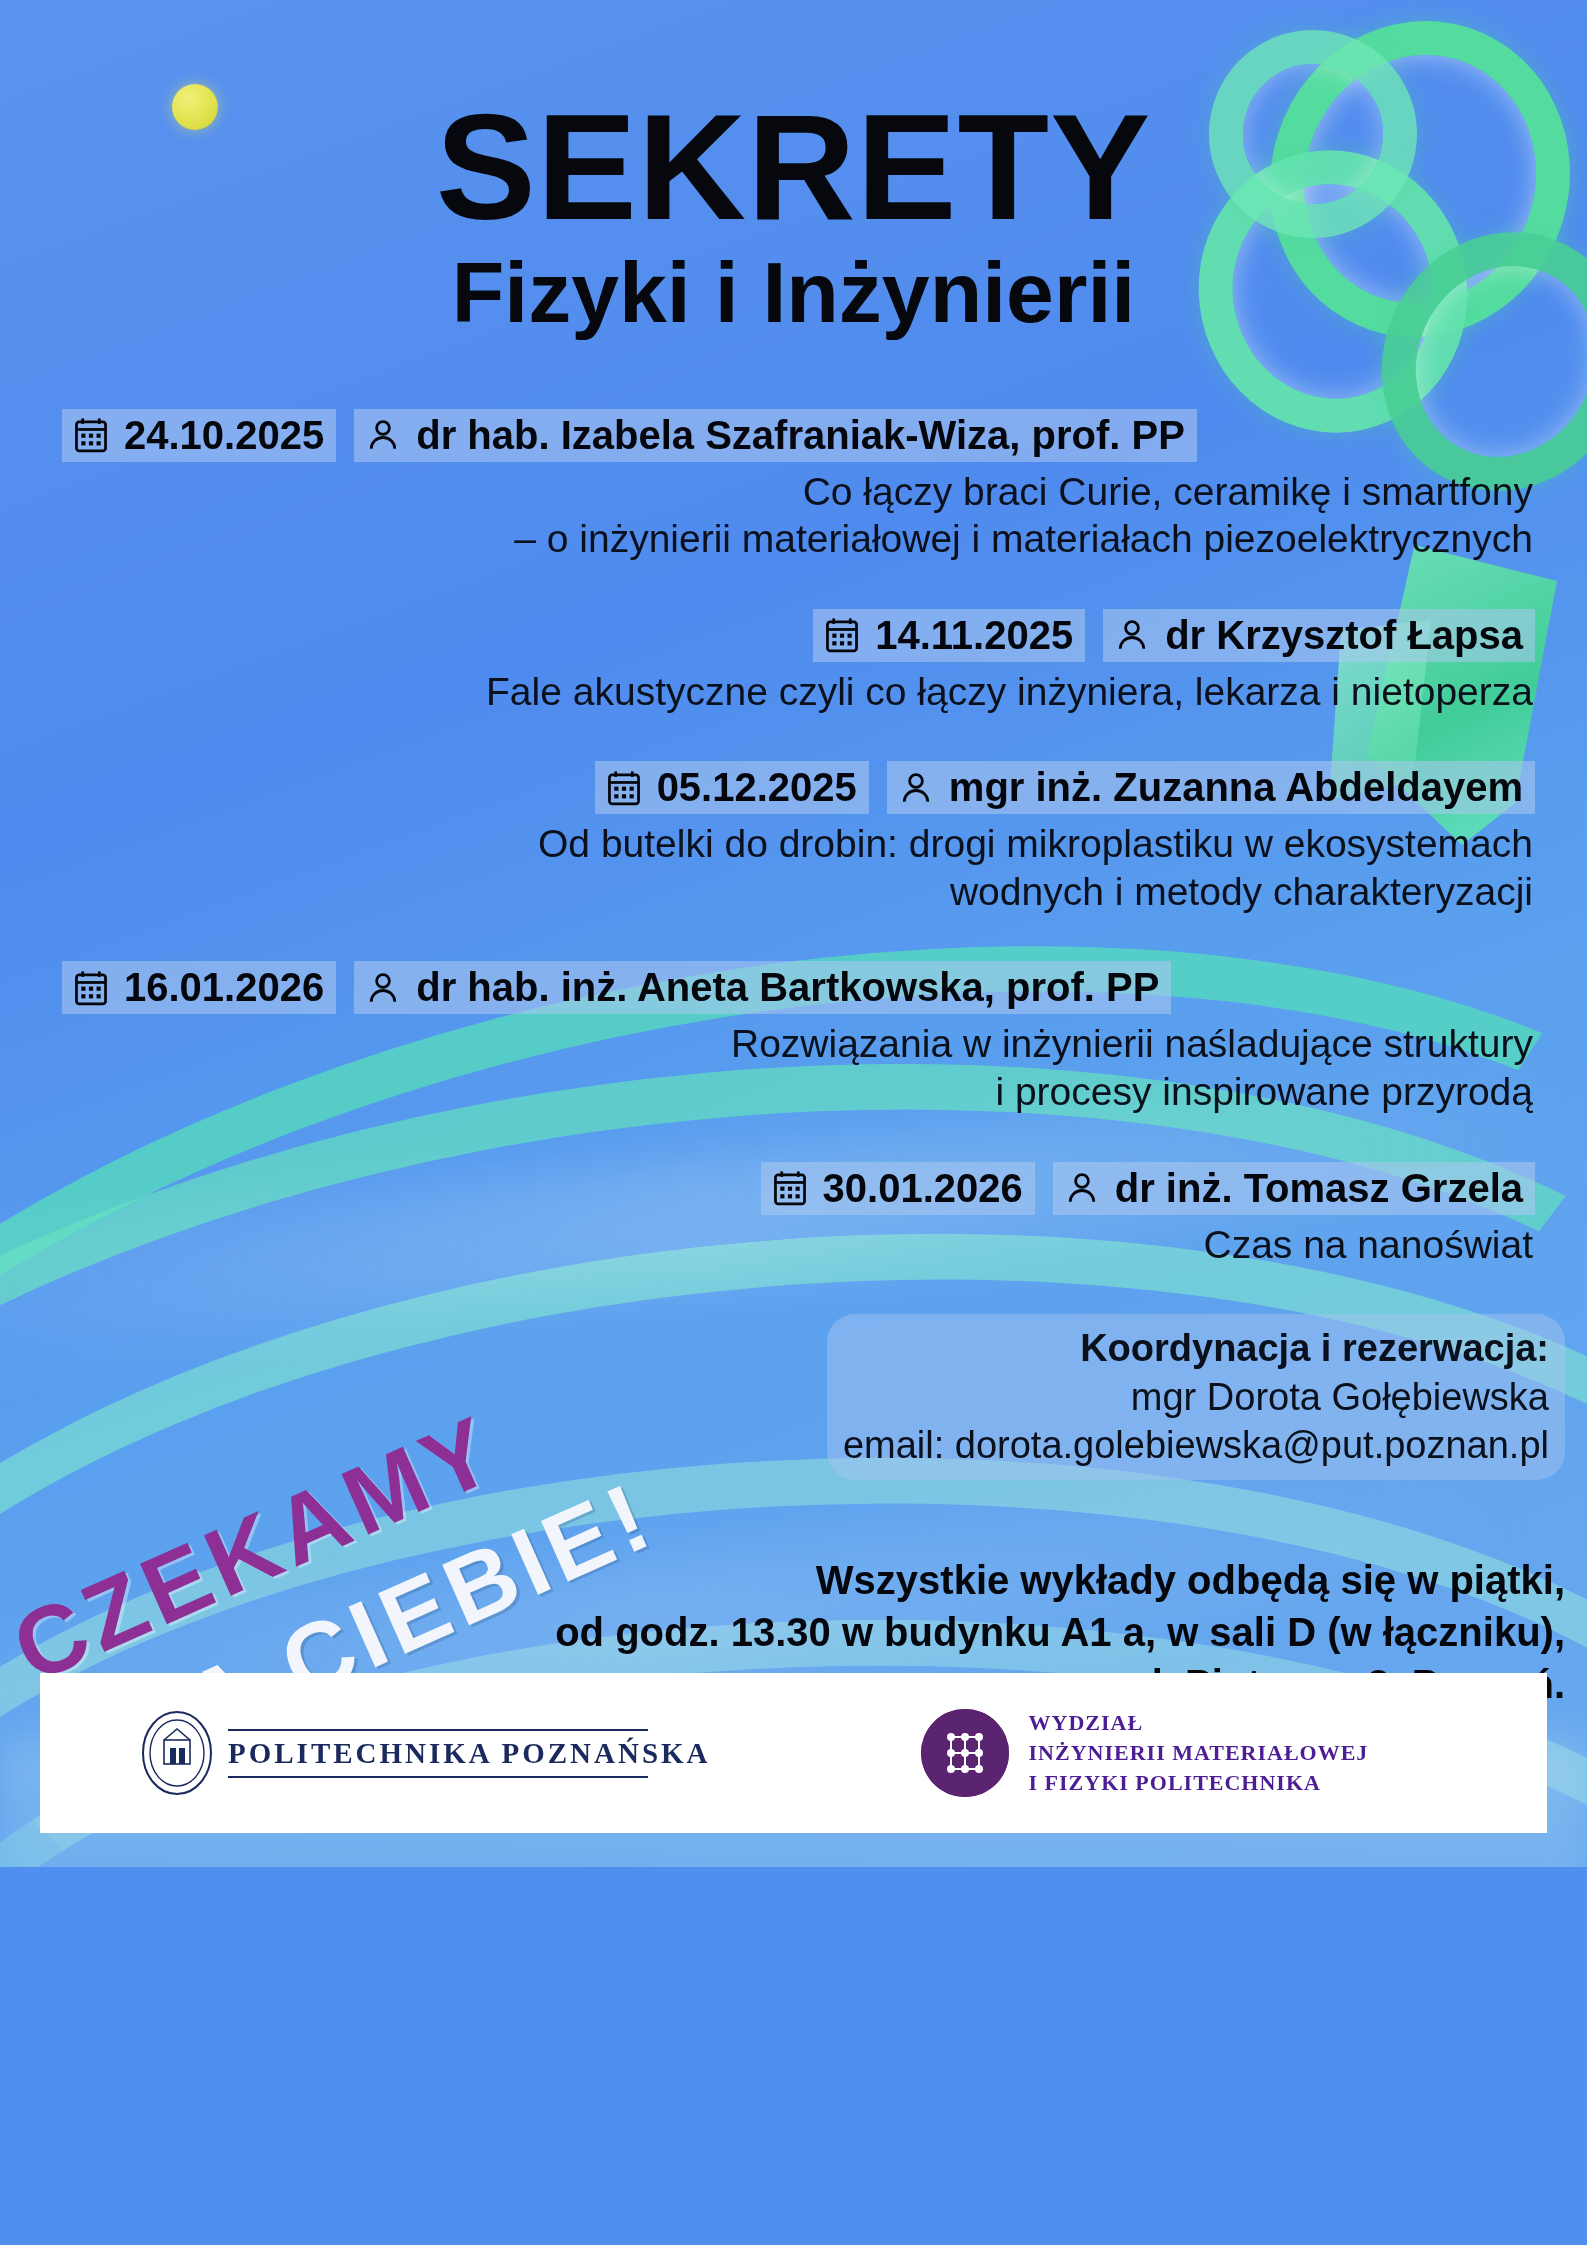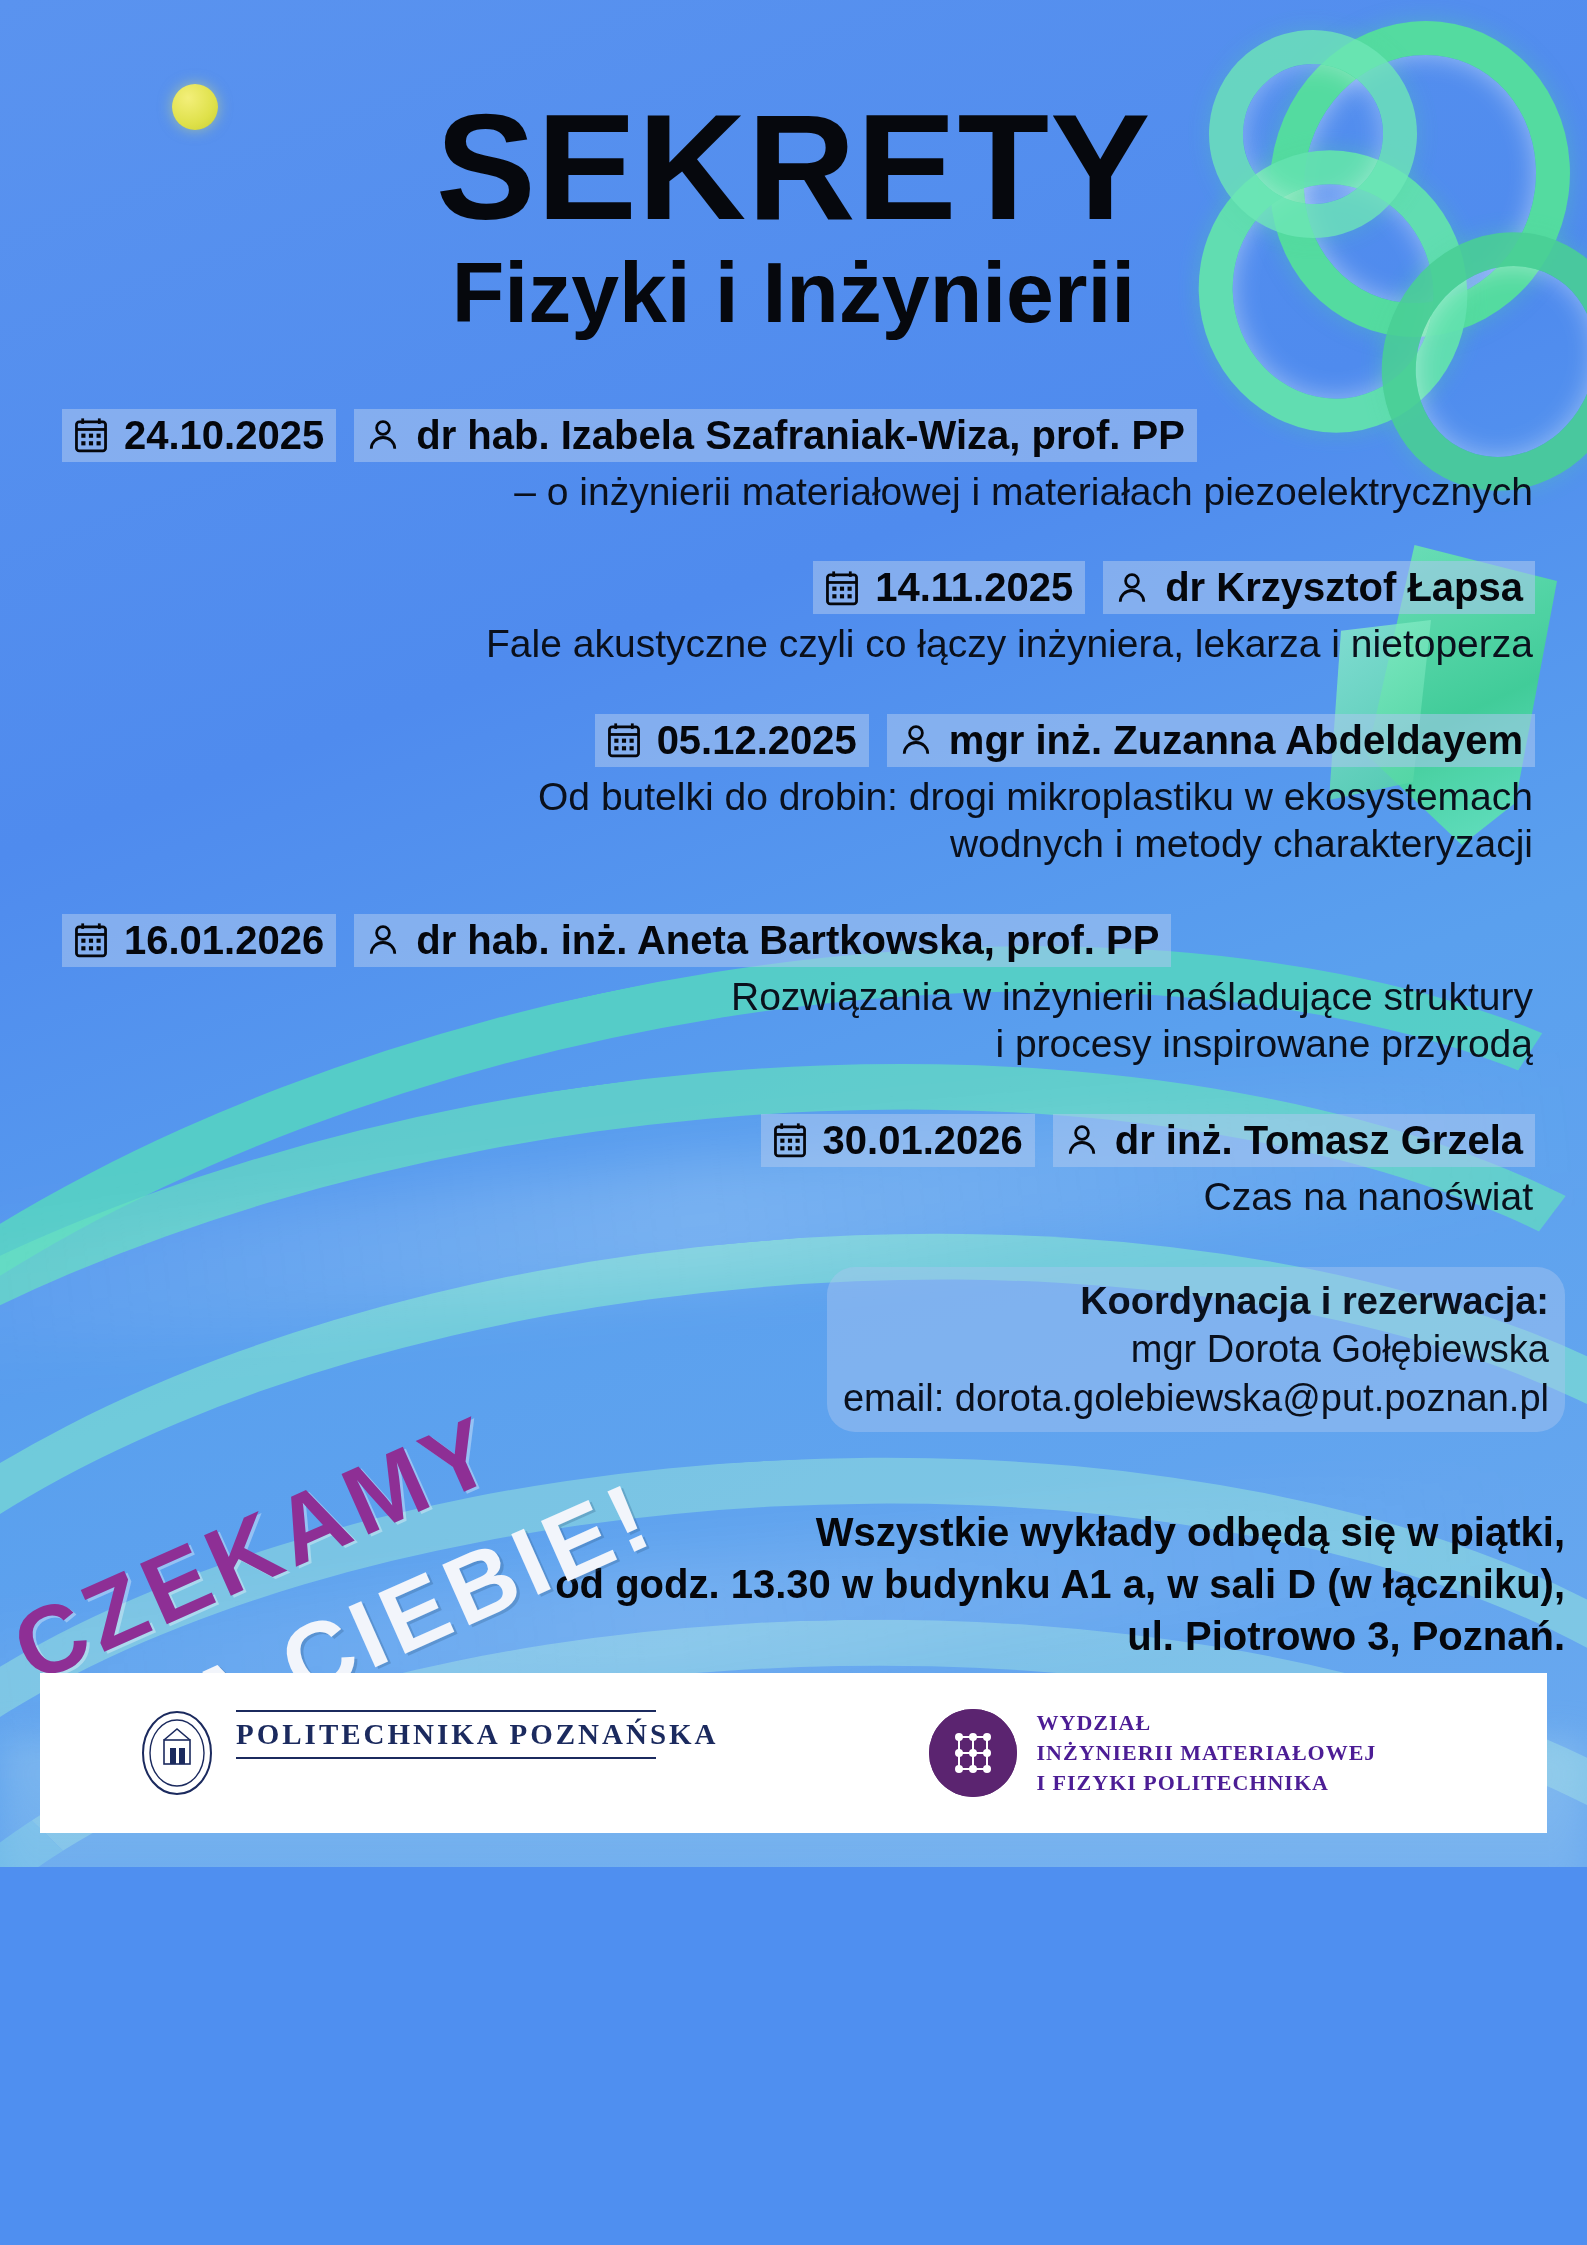--- a/index.html
+++ b/index.html
@@ -244,21 +244,21 @@
     position: absolute;
     left: 40px;
     bottom: 34px;
     width: 1507px;
     height: 160px;
     background: #ffffff;
     display: flex;
     align-items: center;
     z-index: 9;
   }
-  .logo-pp { display: flex; gap: 22px; margin-left: 100px; }
+  .logo-pp { display: flex; align-items: center; gap: 14px; margin-left: 100px; }
   .pp-crest { width: 74px; height: 86px; }
   .pp-text {
     font-family: "Liberation Serif", serif;
     font-size: 29px;
     letter-spacing: 3px;
     color: #1b2a5e;
     font-weight: 700;
   }
   .pp-rules { display:flex; flex-direction:column; gap:6px; }
   .pp-rule { width: 420px; height: 2px; background: #1b2a5e; }
@@ -333,20 +333,21 @@
             <span class="person-icon">
               <svg width="34" height="36" viewBox="0 0 24 26" aria-hidden="true">
                 <circle cx="12" cy="8" r="4.6" fill="none" stroke="#05070c" stroke-width="2"></circle>
                 <path d="M3.5 23c0-4.7 3.8-8.2 8.5-8.2s8.5 3.5 8.5 8.2" fill="none" stroke="#05070c" stroke-width="2"></path>
               </svg>
             </span>
             <span>dr hab. Izabela Szafraniak-Wiza, prof. PP</span>
           </span>
         </div>
         <div class="lect-body right">
+          <div>Co łączy braci Curie, ceramikę i smartfony</div>
           <div>– o inżynierii materiałowej i materiałach piezoelektrycznych</div>
         </div>
       </div>
 
       <div class="lecture">
         <div class="lect-head right">
           <span class="chip">
             <span class="cal-icon">
               <svg width="34" height="36" viewBox="0 0 24 26" aria-hidden="true">
                 <rect x="1.5" y="3.5" width="21" height="21" rx="2" fill="none" stroke="#05070c" stroke-width="2"></rect>

